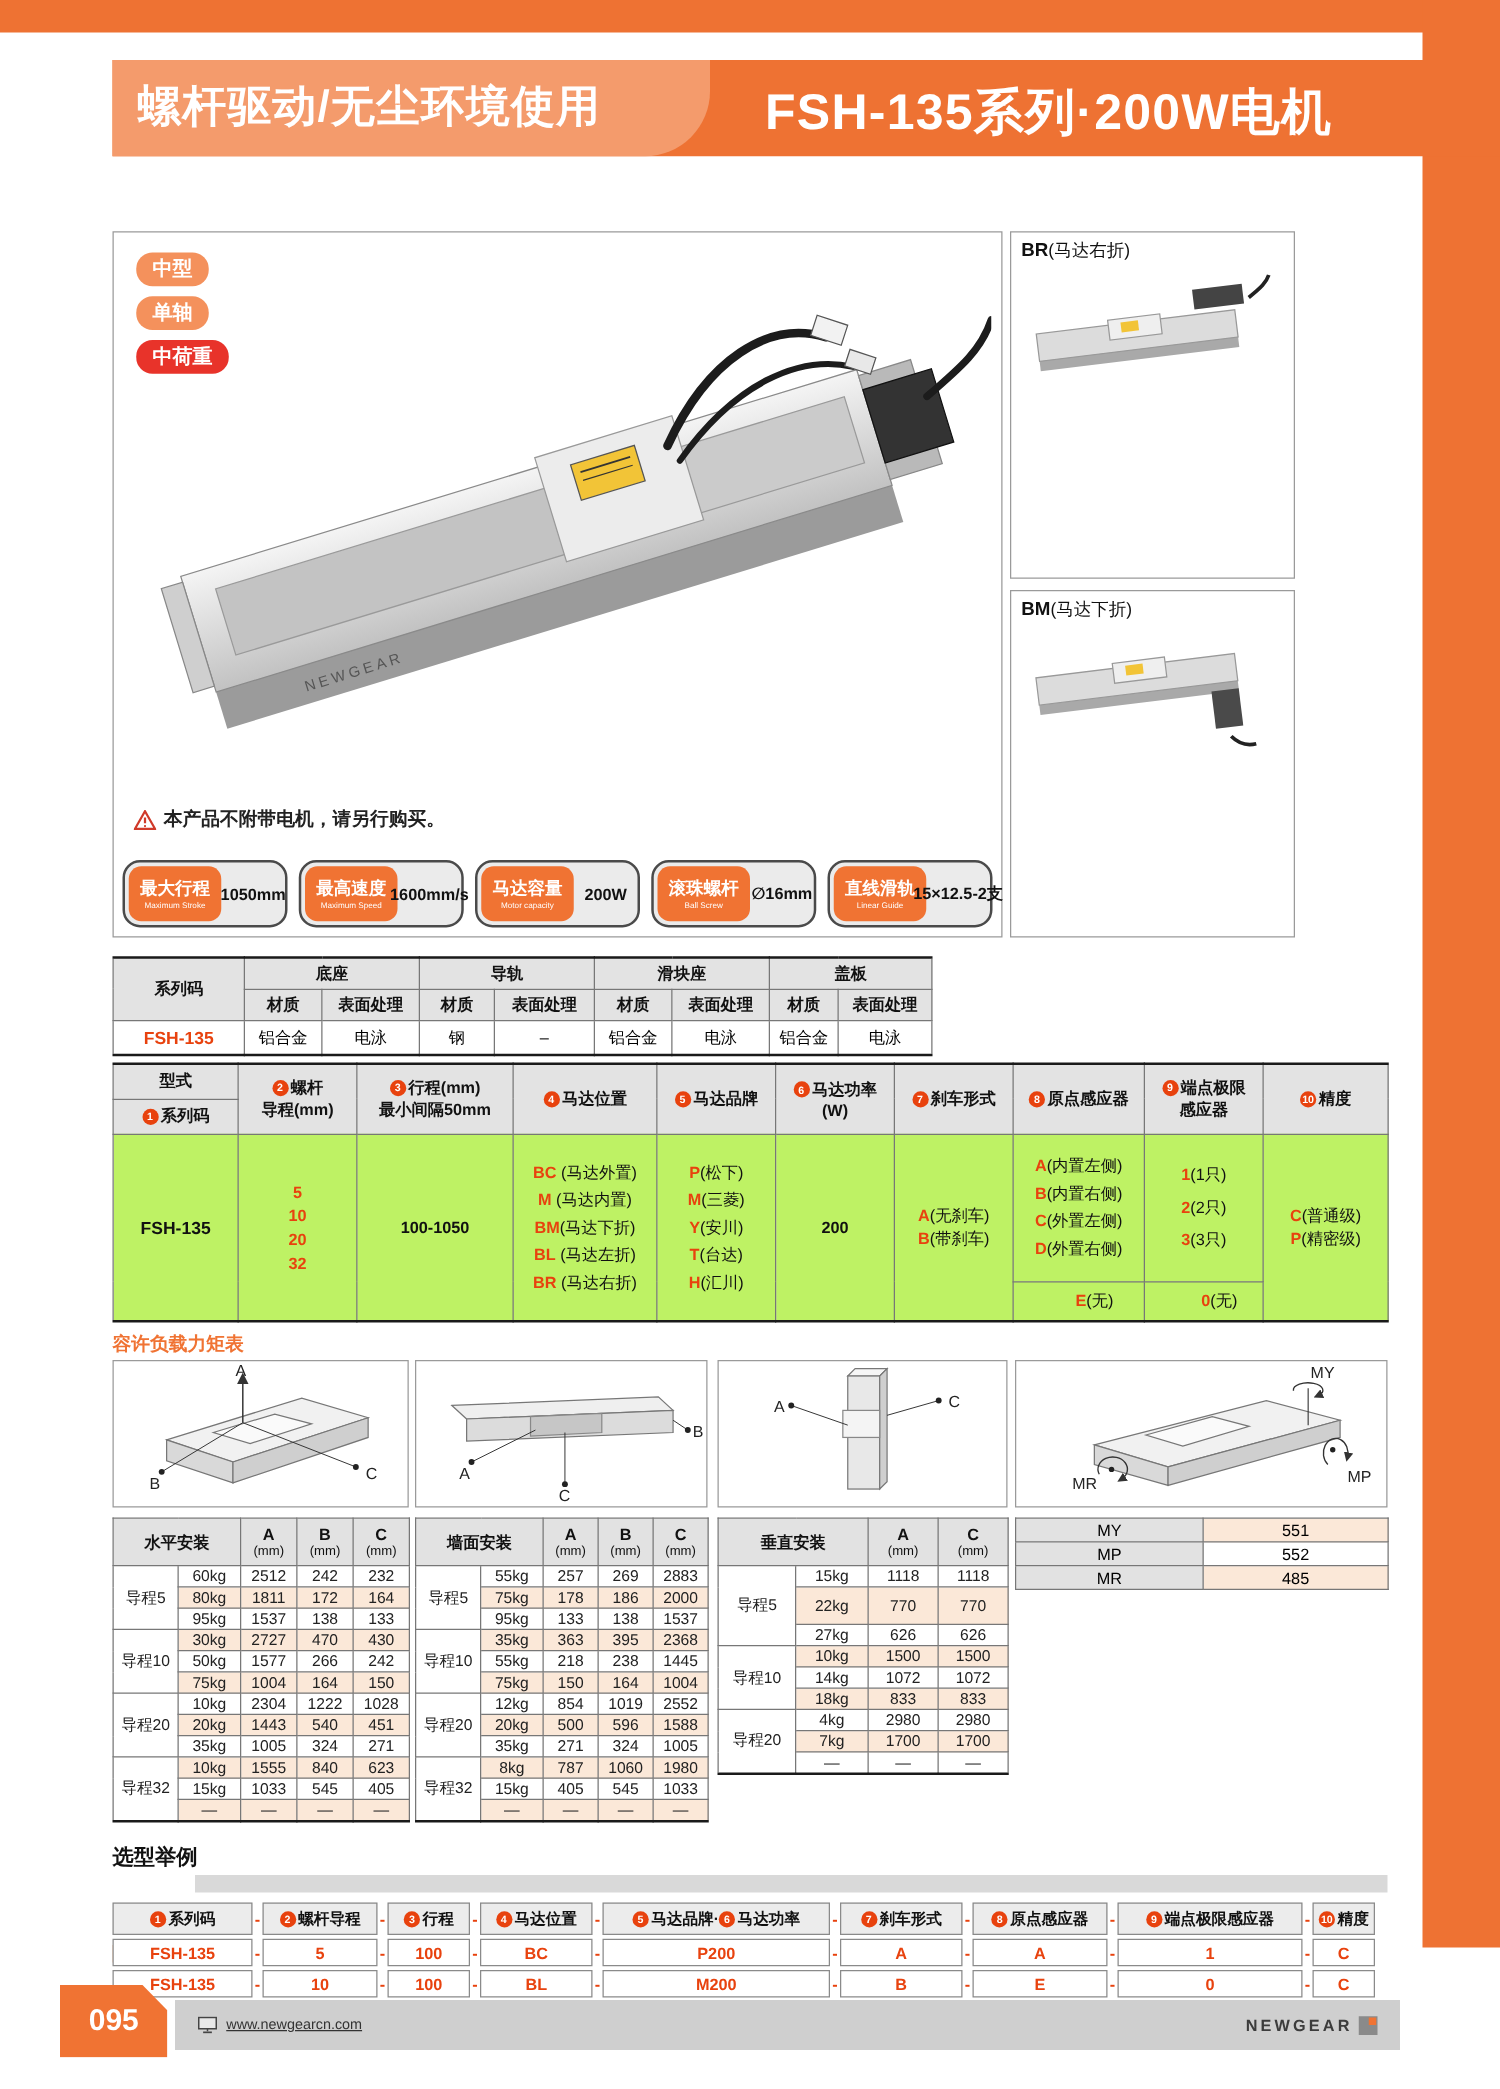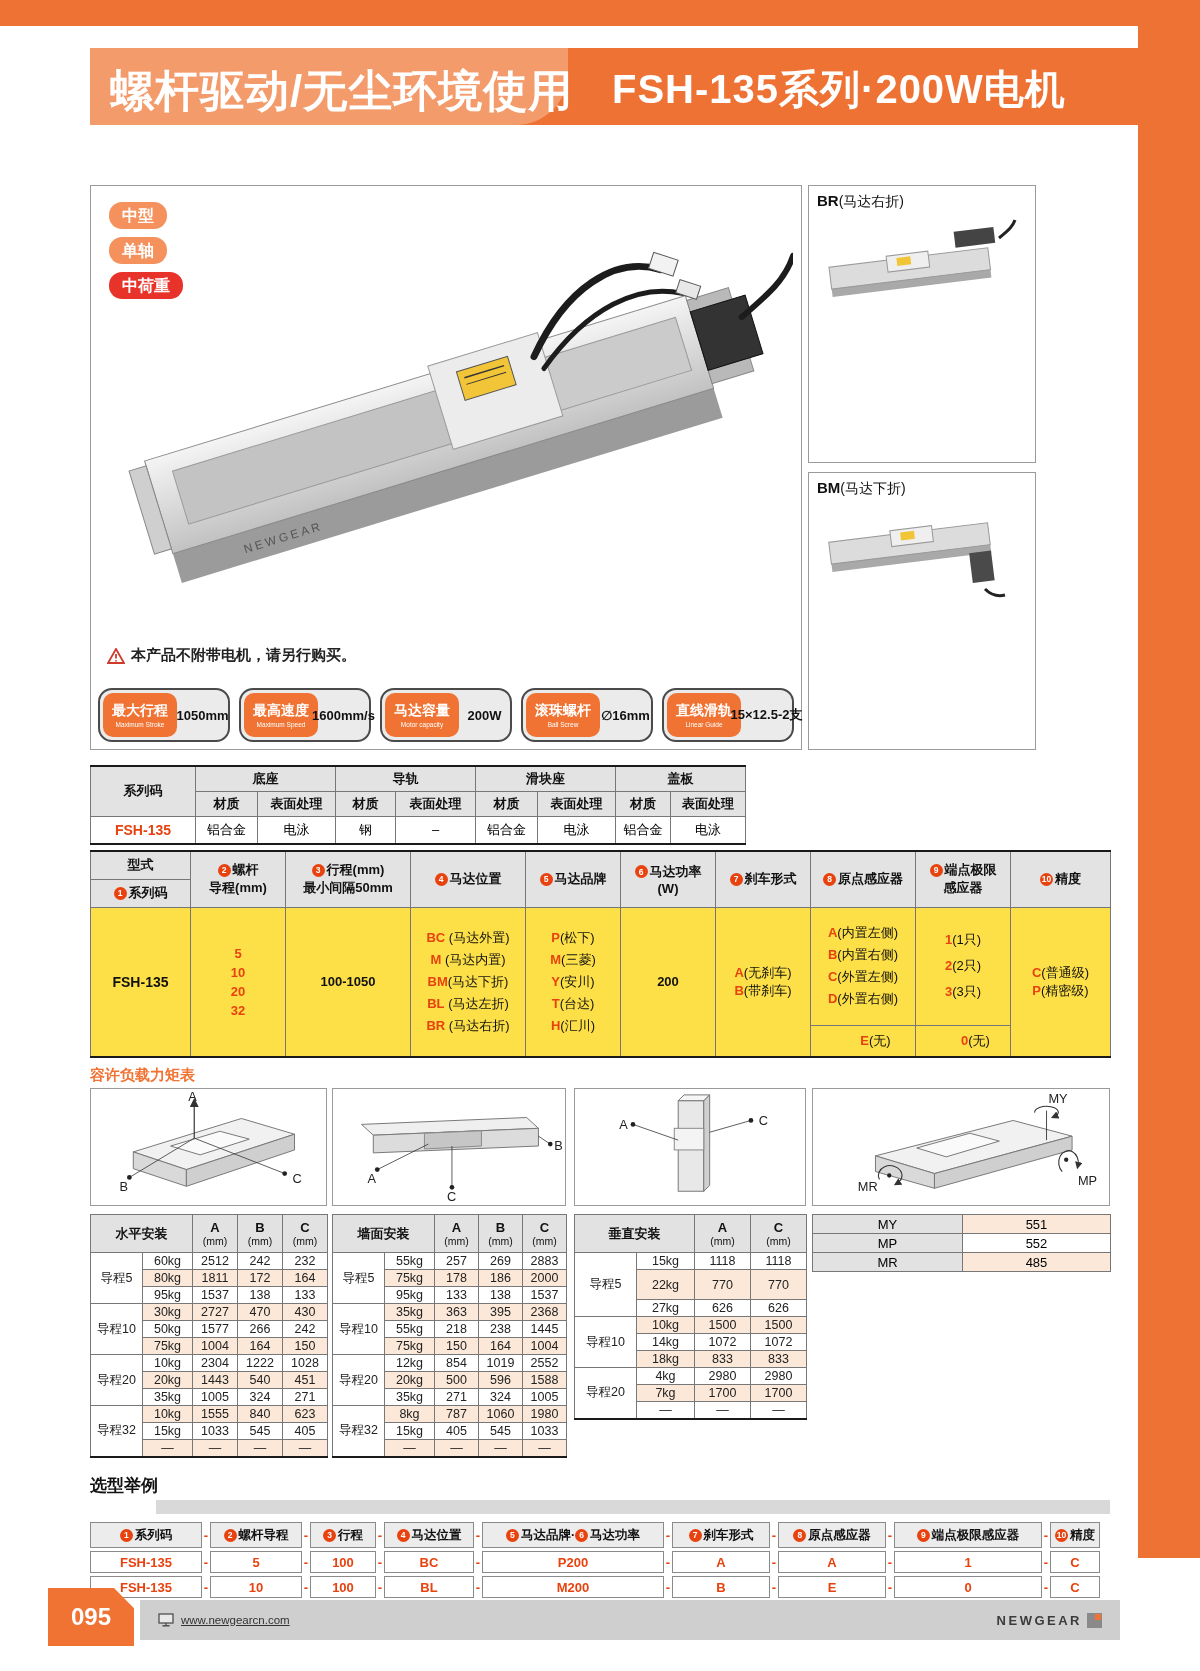--- a/index.html
+++ b/index.html
@@ -8,21 +8,21 @@
   .abs { position:absolute; }
 
   
   .top-bar { left:0; top:0; width:1200px; height:26px; background:#ee7233; }
   .right-strip { left:1138px; top:0; width:62px; height:1558px; background:#ee7233; }
 
   
   .header-bg { left:90px; top:48px; width:1110px; height:77px; background:#ee7233; }
   .header-light { left:90px; top:48px; width:478px; height:77px; background:#f49b6c;
                   border-radius:0 0 52px 0; }
-  .header-left-title { left:110px; top:62px; font-size:44px; font-weight:bold; color:#fff; letter-spacing:1px; }
+  .header-left-title { left:110px; top:62px; font-size:35px; font-weight:bold; color:#fff; letter-spacing:1px; }
   .header-right-title { left:612px; top:62px; font-size:40px; font-weight:bold; color:#fff; letter-spacing:1px; }
 
   
   .main-panel { left:90px; top:185px; width:712px; height:565px; background:#fff; border:1px solid #9a9a9a; }
   .tag { position:absolute; left:18px; height:27px; line-height:27px; padding:0 13px; border-radius:13px;
          color:#fff; font-size:16px; font-weight:bold; }
   .tag.orange { background:#f4915c; }
   .tag.red { background:#e8332a; }
   .notice-row { position:absolute; left:16px; top:460px; display:flex; align-items:center; gap:6px; }
   .notice-text { font-size:15px; font-weight:bold; color:#222; }
@@ -47,21 +47,21 @@
   .mat-table, .model-table { border-top:2px solid #1a1a1a; border-bottom:2px solid #1a1a1a; }
   .mat-table th, .mat-table td, .model-table th, .model-table td,
   .load-table th, .load-table td, .mom-table th, .mom-table td {
     border:1px solid #777; text-align:center; vertical-align:middle; }
   .mat-table th, .model-table th { background:#e3e3e3; font-size:13px; color:#111; }
   .mat-table td { font-size:13px; background:#fff; }
   .rd { color:#e8420e; font-weight:bold; }
   .cn { display:inline-flex; width:13px; height:13px; border-radius:50%; background:#e8420e; color:#fff;
         font-size:8.5px; font-weight:bold; align-items:center; justify-content:center; margin-right:2px;
         vertical-align:1px; }
-  .model-table td { background:#fde047; font-size:13px; color:#111; }
+  .model-table td { background:#bef264; font-size:13px; color:#111; }
   .model-table .opt-list { display:flex; flex-direction:column; justify-content:center; height:100%; gap:4px; padding:4px 0; }
   .model-table .line { white-space:nowrap; font-size:13px; }
   .spread { display:flex; flex-direction:column; justify-content:space-around; height:100%; padding:10px 0; }
   .sub-left { text-align:left; padding-left:25px; }
 
   
   .load-title { font-size:15px; font-weight:bold; color:#f07333; }
   .diag-box { border:1px solid #9a9a9a; background:#fff; }
   .load-table th { background:#e2e2e2; font-size:13px; font-weight:bold; color:#111; }
   .load-table td { font-size:12.5px; background:#fff; color:#222; }

